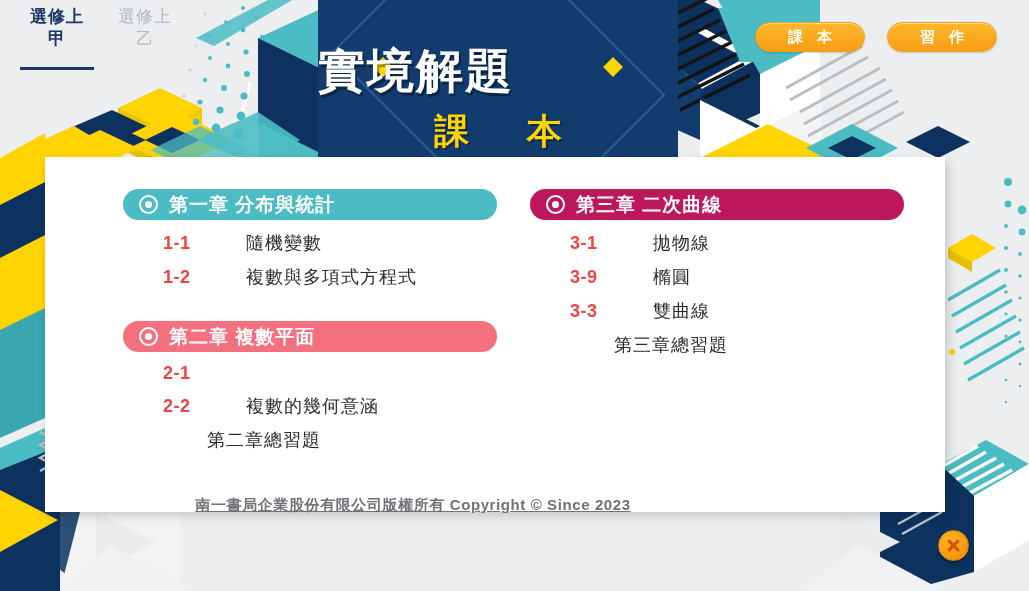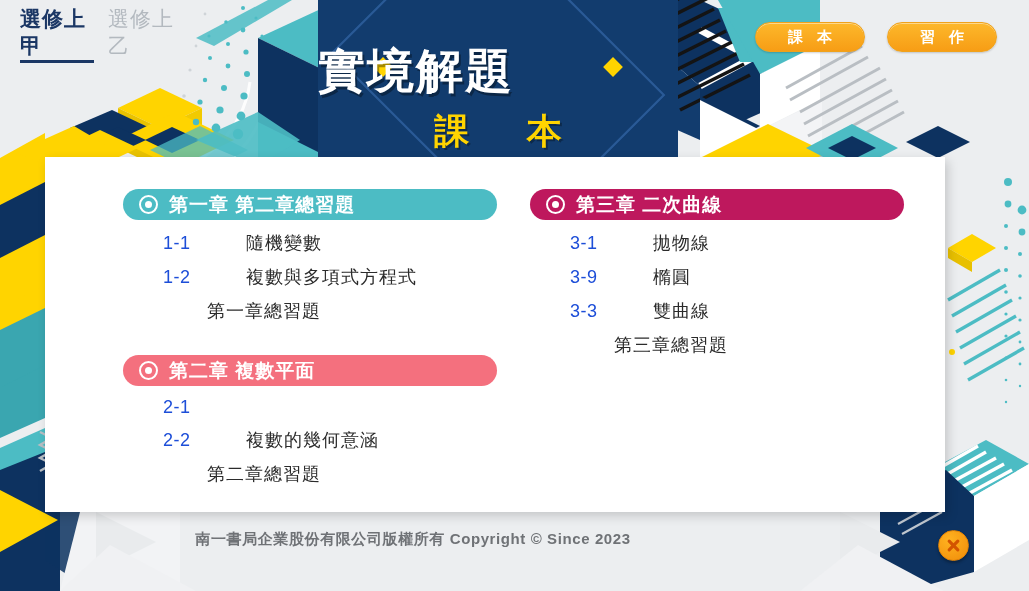--- a/index.html
+++ b/index.html
@@ -9,23 +9,23 @@
     background:#eceef0;
   }
   #root{ position:relative; width:1029px; height:591px; overflow:hidden; background:#eceef0; }
 
   
   .bg{ position:absolute; inset:0; overflow:hidden; }
 
   
   .tabs{ position:absolute; left:20px; top:6px; display:flex; gap:14px; z-index:40; }
   .tab{
-    width:74px; text-align:left; line-height:1.28;
-    font-size:21px; font-weight:bold; letter-spacing:1px;
-    cursor:pointer; padding-bottom:0;
+    width:74px; text-align:center; line-height:1.28;
+    font-size:17px; font-weight:bold; letter-spacing:1px;
+    cursor:pointer; padding-bottom:17px;
   }
   .tab.active{ color:#1b3765; border-bottom:3px solid #1b3765; }
   .tab.inactive{ color:#b3b9bf; font-weight:normal; }
 
   
   .pills{ position:absolute; right:32px; top:22px; display:flex; gap:22px; z-index:40; }
   .pill{
     width:110px; height:30px; border-radius:15px;
     background:linear-gradient(180deg,#fdb82b 0%,#f79d15 100%);
     border:1px solid #f0a21b;
@@ -80,30 +80,30 @@
   .bullseye{
     width:19px; height:19px; border-radius:50%;
     border:2.6px solid #fff; display:flex; align-items:center; justify-content:center;
     flex:0 0 auto;
   }
   .bullseye i{ width:7px; height:7px; border-radius:50%; background:#fff; display:block; }
   .chtitle{ color:#fff; font-size:19px; font-weight:bold; letter-spacing:1px; }
 
   .items{ margin:11px 0 0 40px; }
   .item{ display:flex; align-items:baseline; font-size:18px; margin-bottom:10px; cursor:pointer; color:#2b2b2b; }
-  .item .num{ font-weight:normal; color:#1d4ed8; letter-spacing:.5px; margin-right:9px; min-width:30px; }
+  .item .num{ font-weight:bold; color:#ef4444; letter-spacing:.5px; margin-right:9px; min-width:30px; }
   .item .txt{ letter-spacing:1px;padding-left:44px; }
   .item.summary .txt{ margin-left:0; }
   .col.left .items{ margin-left:40px; }
   .col.right .items{ }
 
   
   .copyright{
-    position:absolute; left:0; top:530px; width:826px; text-align:center;
-    font-size:15px; font-weight:bold; color:#6f7276; letter-spacing:.6px; z-index:35;
+    position:absolute; left:0; top:496px; width:826px; text-align:center;
+    font-size:15px; font-weight:bold; color:#6f7276; letter-spacing:.6px; z-index:35;text-decoration:underline;
   }
 
   
   .closebtn{
     position:absolute; left:938px; top:530px; width:31px; height:31px; border-radius:50%;
     background:radial-gradient(circle at 35% 30%,#ffb220,#f08c09);
     border:1px solid #e08205; z-index:60; cursor:pointer;
     box-shadow:0 2px 3px rgba(0,0,0,.3);
     display:flex; align-items:center; justify-content:center;
   }
@@ -347,33 +347,30 @@
   <div class="panel">
     <div class="cols">
 
       <div class="col left">
 
         <div class="chapter">
           <div class="chhead c1">
             <span class="bullseye">
                 <i></i>
               </span>
-            <span class="chtitle">第一章 第二章總習題</span>
+            <span class="chtitle">第一章 分布與統計</span>
           </div>
           <div class="items">
             <div class="item">
               <span class="num">1-1</span>
               <span class="txt">隨機變數</span>
             </div>
             <div class="item">
               <span class="num">1-2</span>
               <span class="txt">複數與多項式方程式</span>
-            </div>
-            <div class="item summary">
-              <span class="txt">第一章總習題</span>
             </div>
           </div>
         </div>
 
         <div class="chapter" style="margin-top:32px;">
           <div class="chhead c2">
             <span class="bullseye">
                 <i></i>
               </span>
             <span class="chtitle">第二章 複數平面</span>

